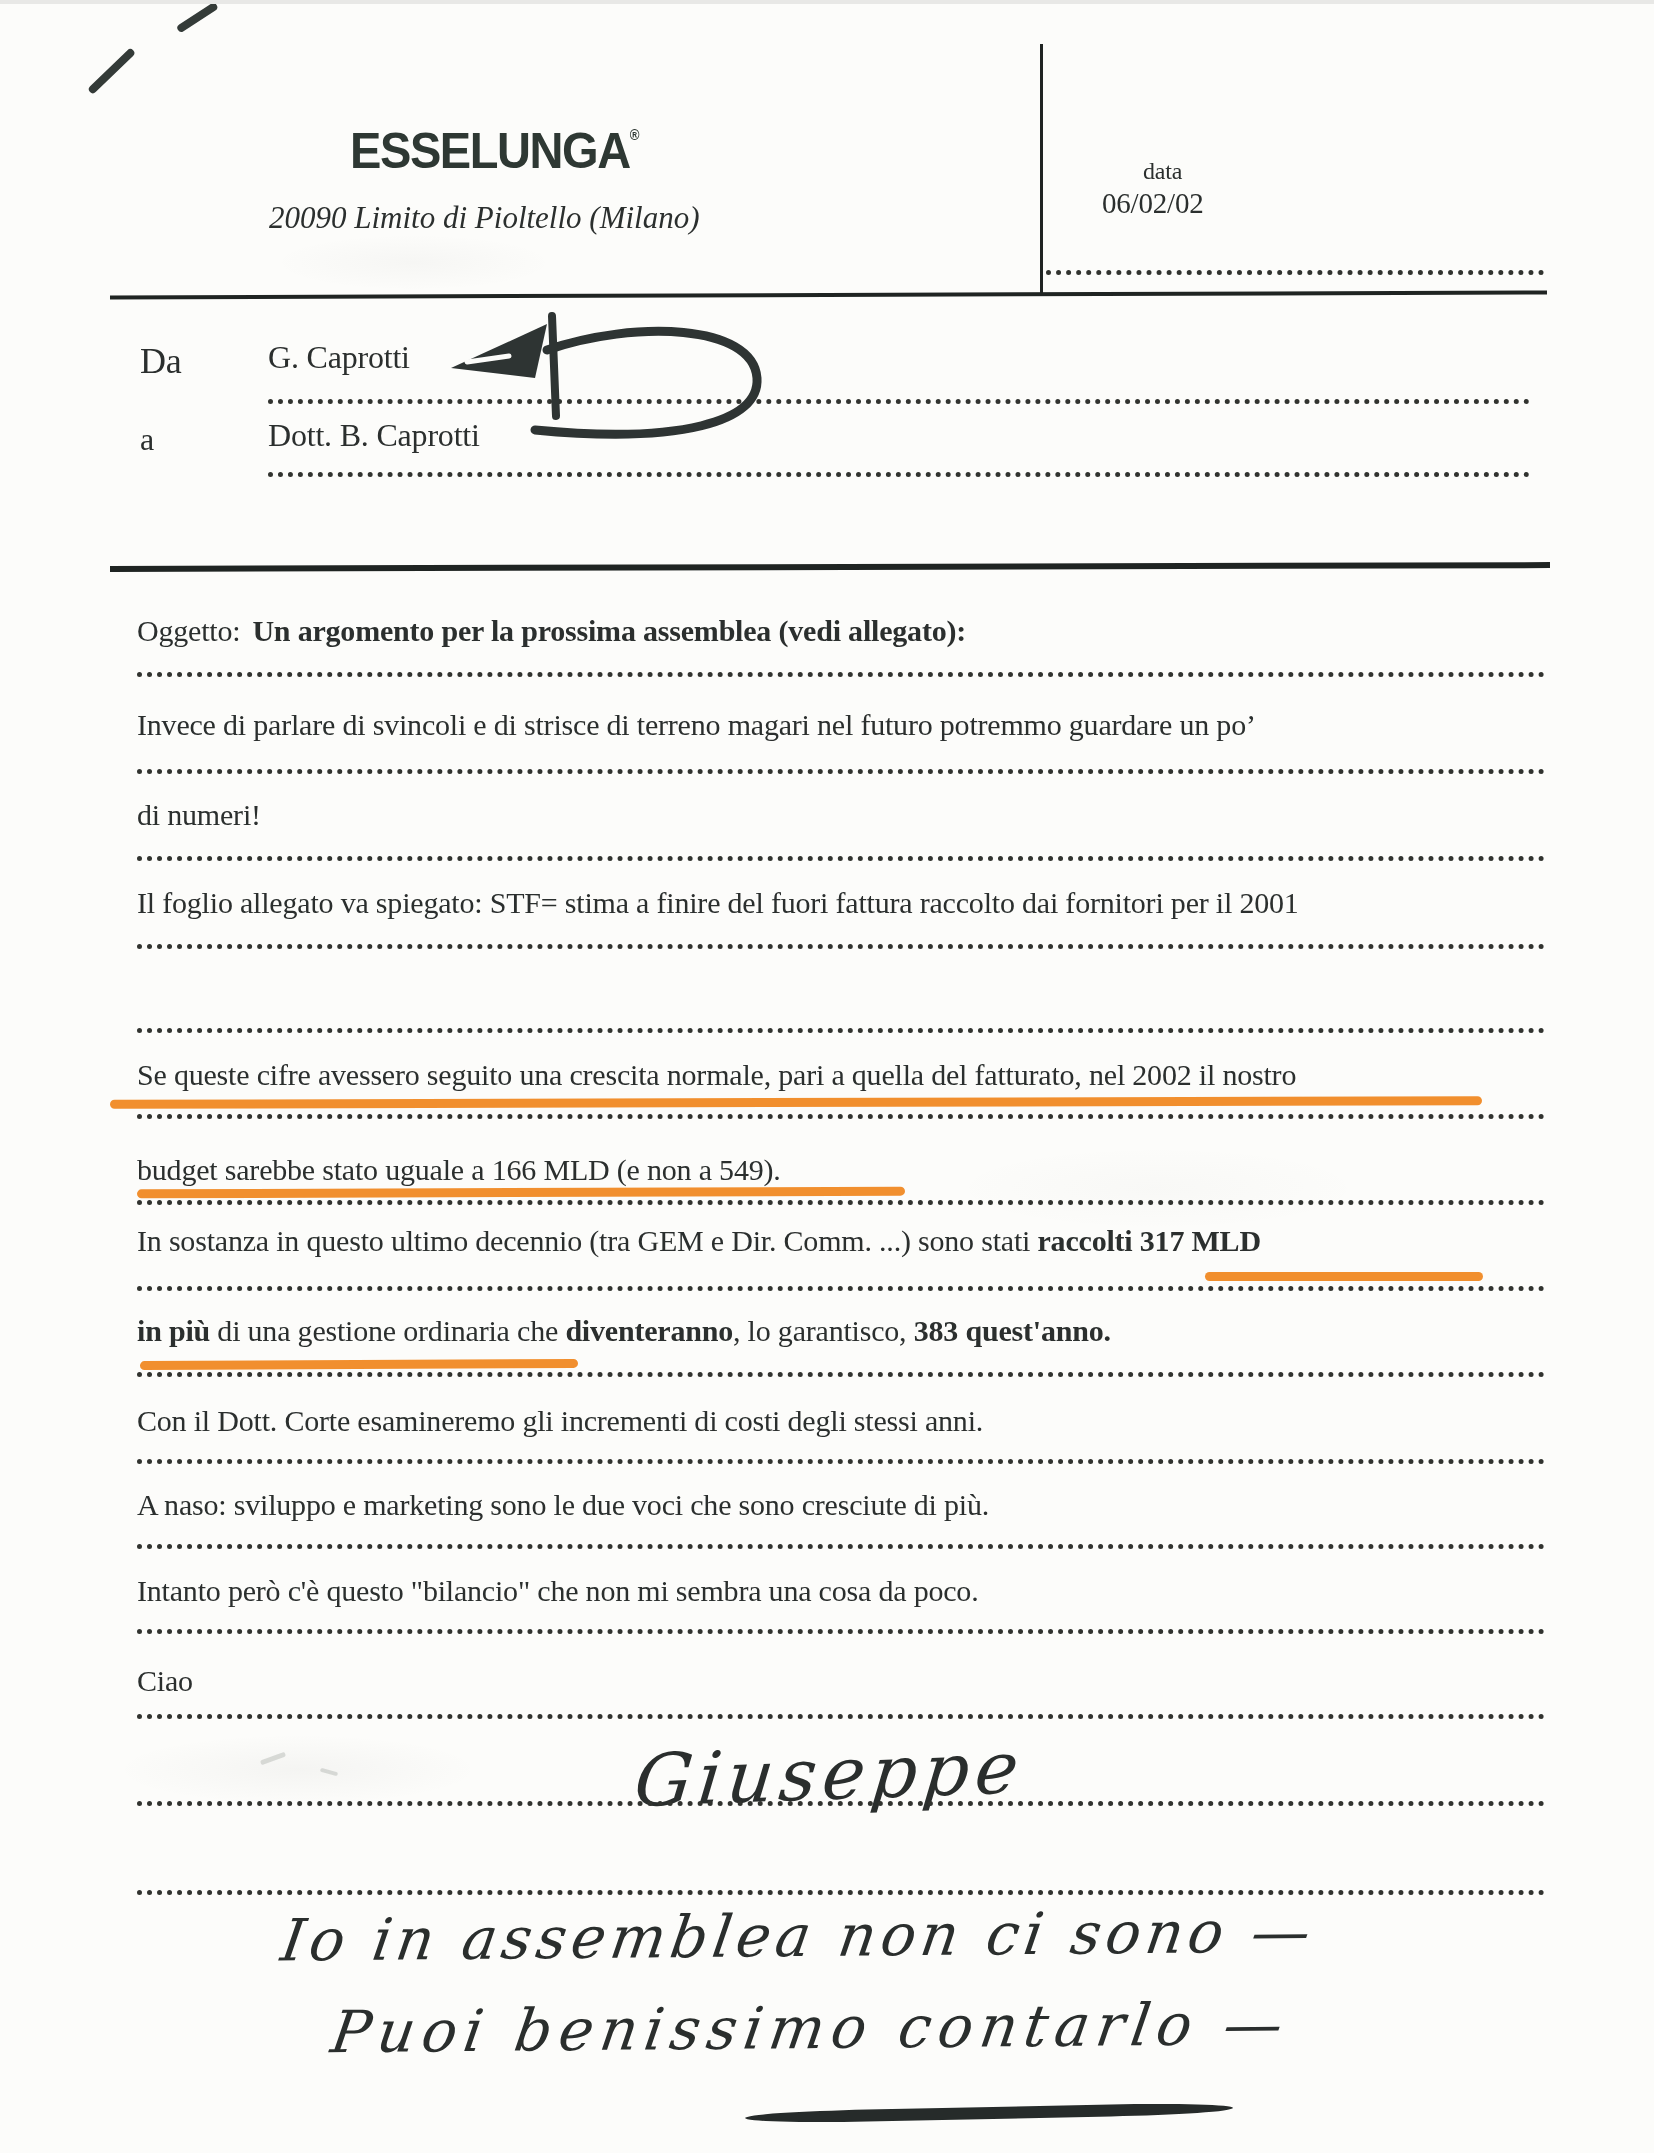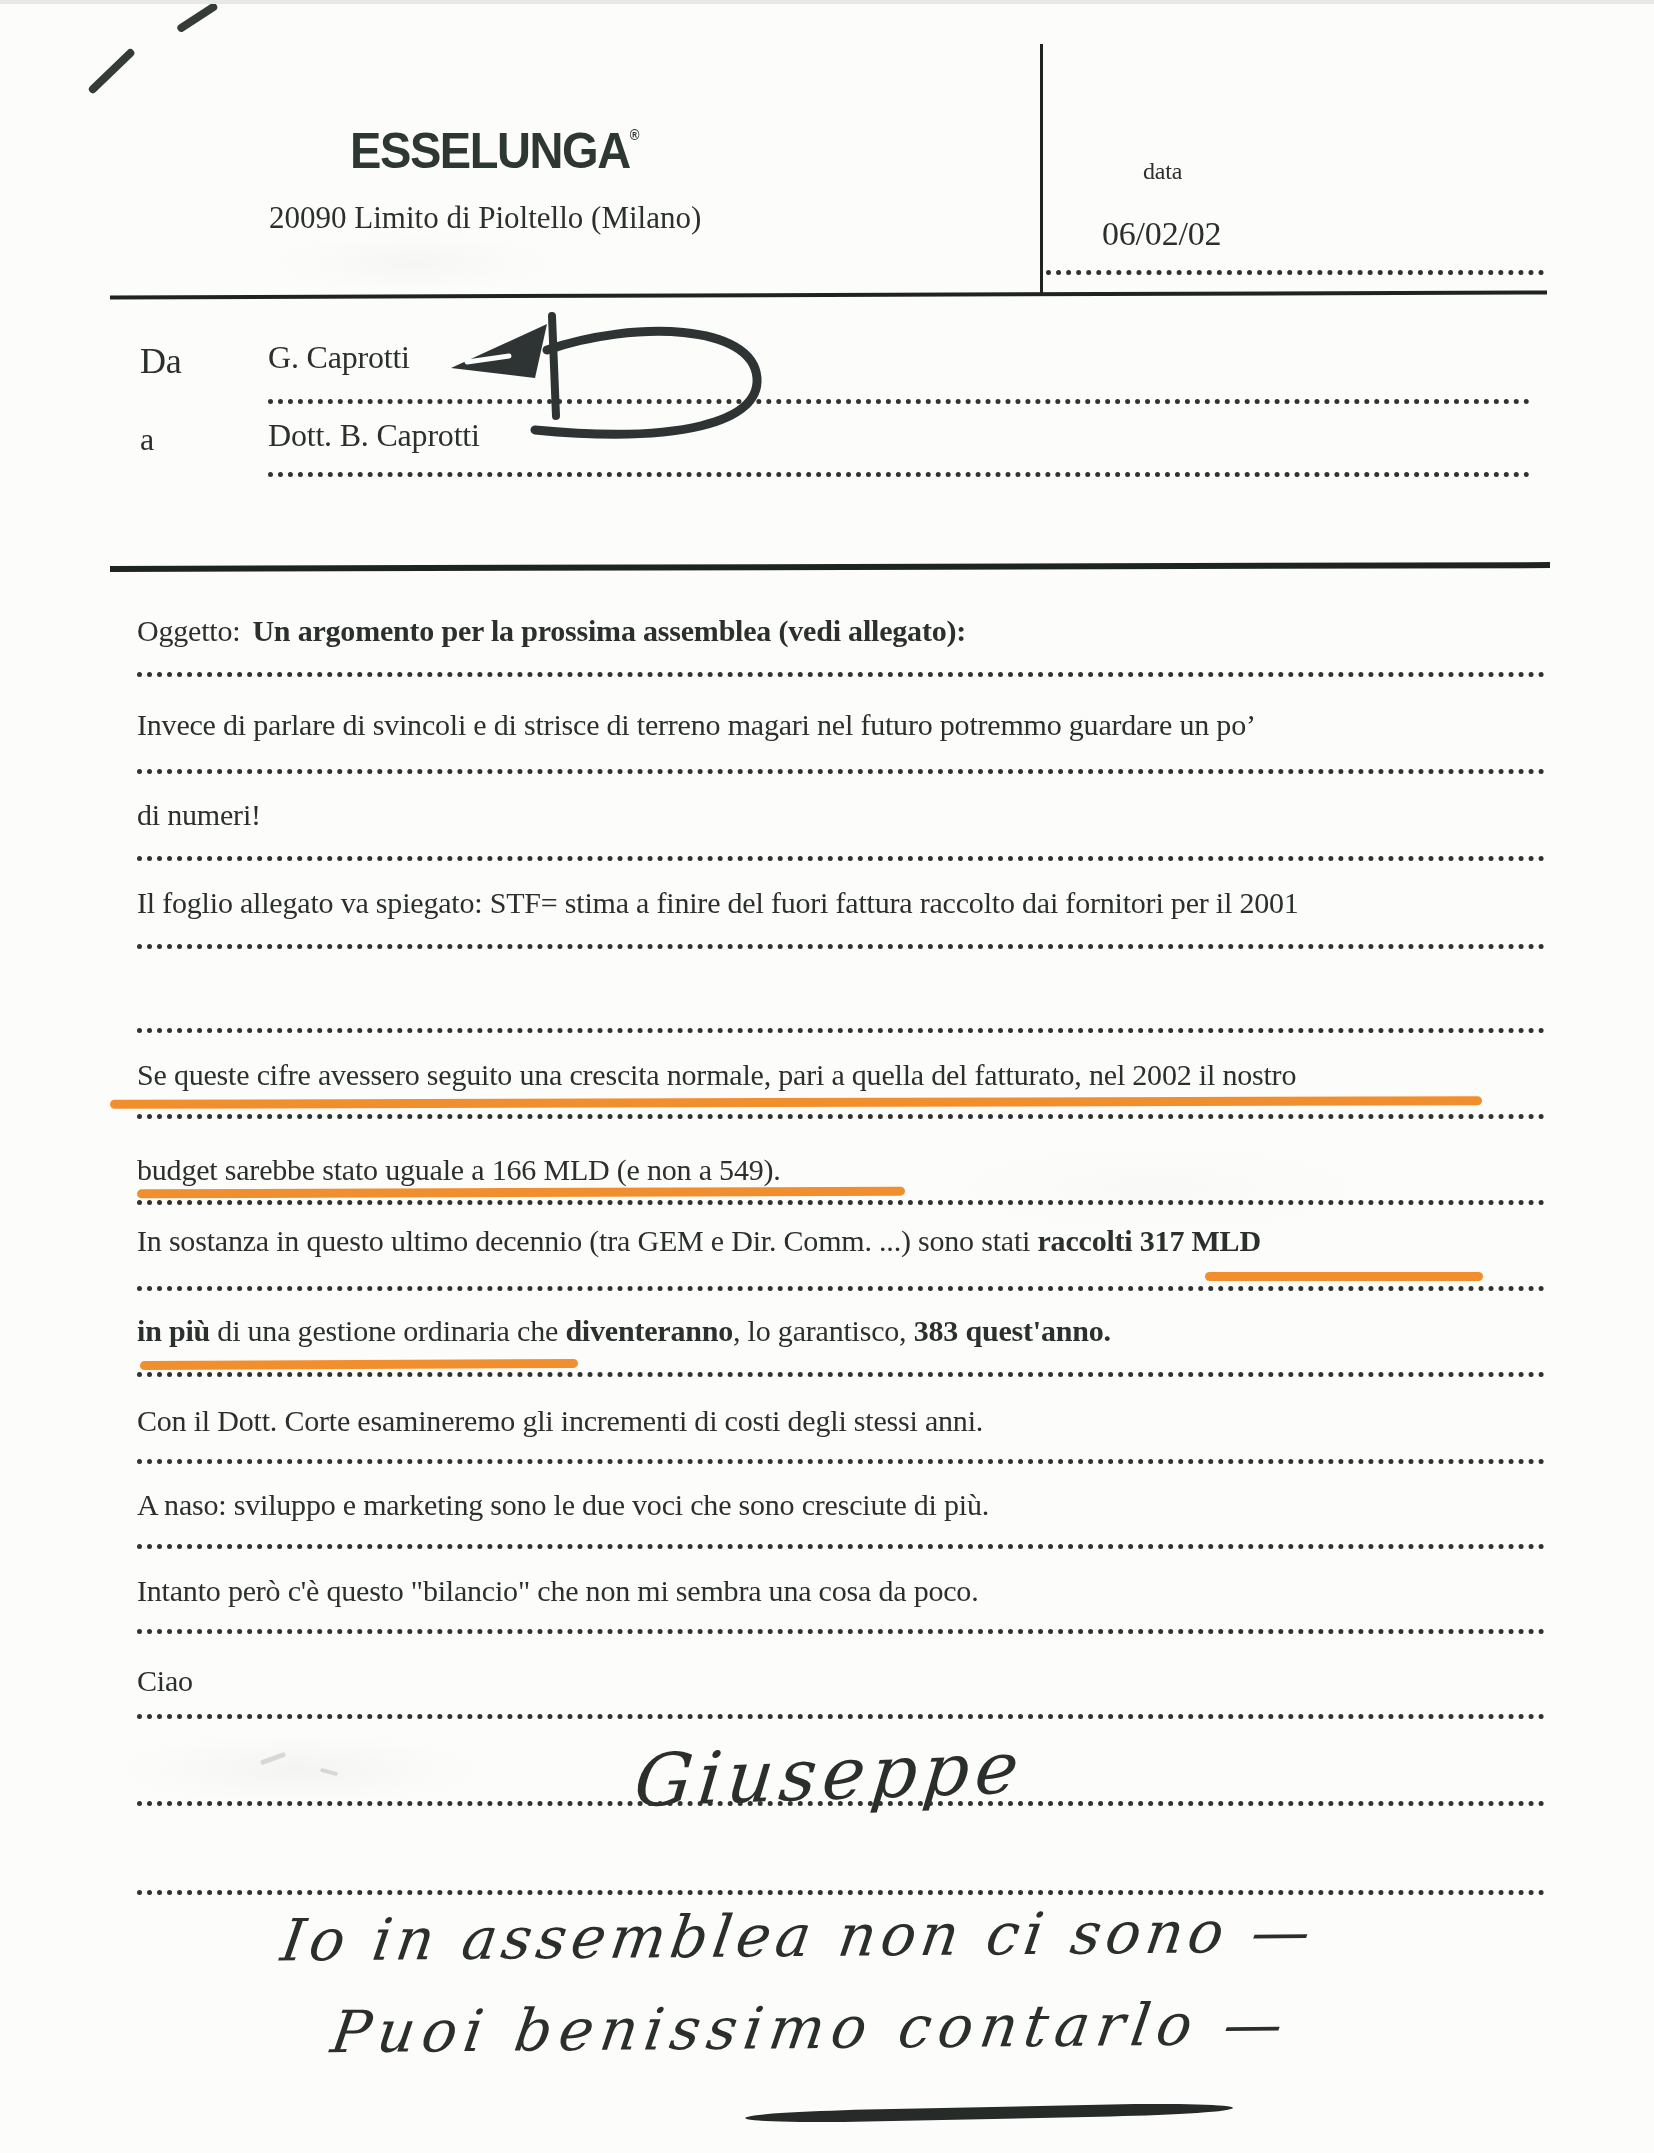--- a/index.html
+++ b/index.html
@@ -23,21 +23,21 @@
   .orange{position:absolute;height:9px;background:#f0861c;border-radius:5px;opacity:0.92;}
   .rule{position:absolute;background:#1f2422;}
   .slash{position:absolute;background:#343b38;border-radius:4px;transform-origin:left center;}
   .logo{
     position:absolute;left:350px;top:118px;
     font-family:"Liberation Sans", sans-serif;
     font-weight:900;font-size:50px;letter-spacing:-1.5px;
     color:#2e3833;transform:scaleX(0.94);transform-origin:left top;
   }
   .logo .reg{font-size:14px;vertical-align:28px;letter-spacing:0;}
-  .addr{position:absolute;left:269px;top:196px;font-size:31px;}
+  .addr{position:absolute;left:269px;top:196px;font-size:31px;font-style:italic;}
   .hand{
     position:absolute;
     font-family:"DejaVu Serif", serif;
     font-style:italic;
     color:#2a2e2d;
     white-space:nowrap;
   }
   .sig{left:635px;top:1728px;font-size:72px;letter-spacing:6px;transform:rotate(-2deg) skewX(-8deg);}
   .note1{left:282px;top:1898px;font-size:58px;letter-spacing:5px;transform:rotate(-0.5deg) skewX(-9deg);}
   .note2{left:332px;top:1990px;font-size:58px;letter-spacing:7px;transform:rotate(-0.5deg) skewX(-9deg);}
@@ -51,21 +51,21 @@
 <div class="page">
 
   <div class="slash" style="left:90px;top:84px;width:60px;height:8px;transform:rotate(-44deg);"></div>
   <div class="slash" style="left:178px;top:22px;width:46px;height:8px;transform:rotate(-33deg);"></div>
 
   <div class="logo"><span>ESSELUNGA</span><span class="reg">®</span></div>
   <div class="addr">20090 Limito di Pioltello (Milano)</div>
 
   <div class="rule" style="left:1040px;top:40px;width:3px;height:250px;"></div>
   <div class="t" style="left:1143px;top:148px;font-size:24px;">data</div>
-  <div class="t" style="left:1102px;top:211px;font-size:34px;">06/02/02</div>
+  <div class="t" style="left:1102px;top:180px;font-size:29px;">06/02/02</div>
   <div class="dots-sm" style="left:1046px;top:266px;width:498px;"></div>
 
   <div class="rule" style="left:110px;top:289px;width:1437px;height:4px;transform:rotate(-0.2deg);"></div>
 
   <div class="t" style="left:140px;top:338px;font-size:36px;">Da</div>
   <div class="t" style="left:268px;top:334px;font-size:32px;">G. Caprotti</div>
   <div class="dots-sm" style="left:268px;top:395px;width:1262px;"></div>
   <div class="t" style="left:140px;top:416px;font-size:32px;">a</div>
   <div class="t" style="left:268px;top:412px;font-size:32px;">Dott. B. Caprotti</div>
   <div class="dots-sm" style="left:268px;top:468px;width:1262px;"></div>

